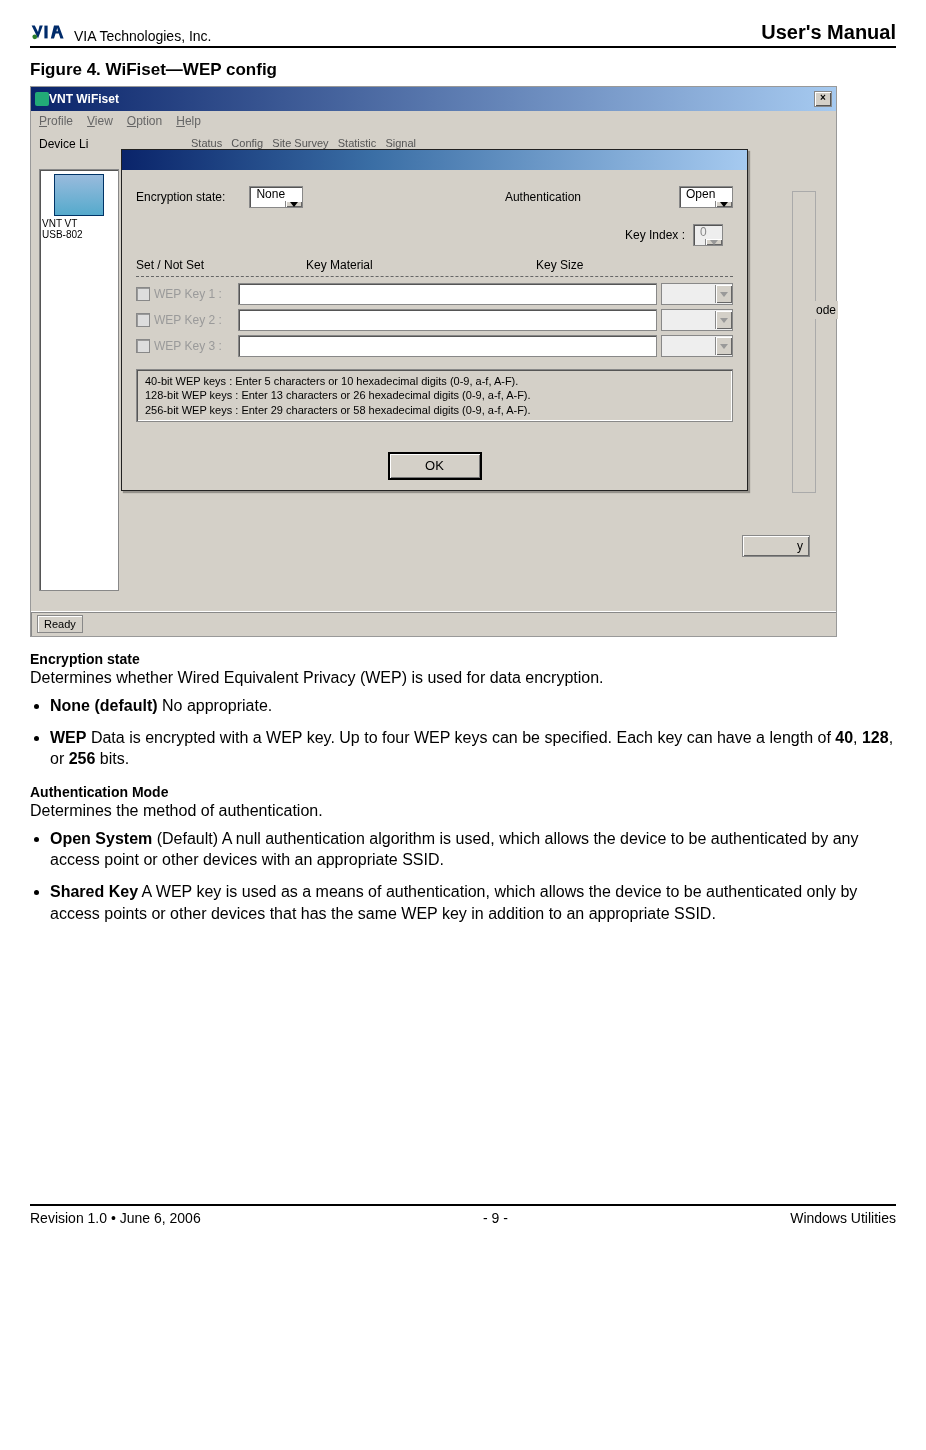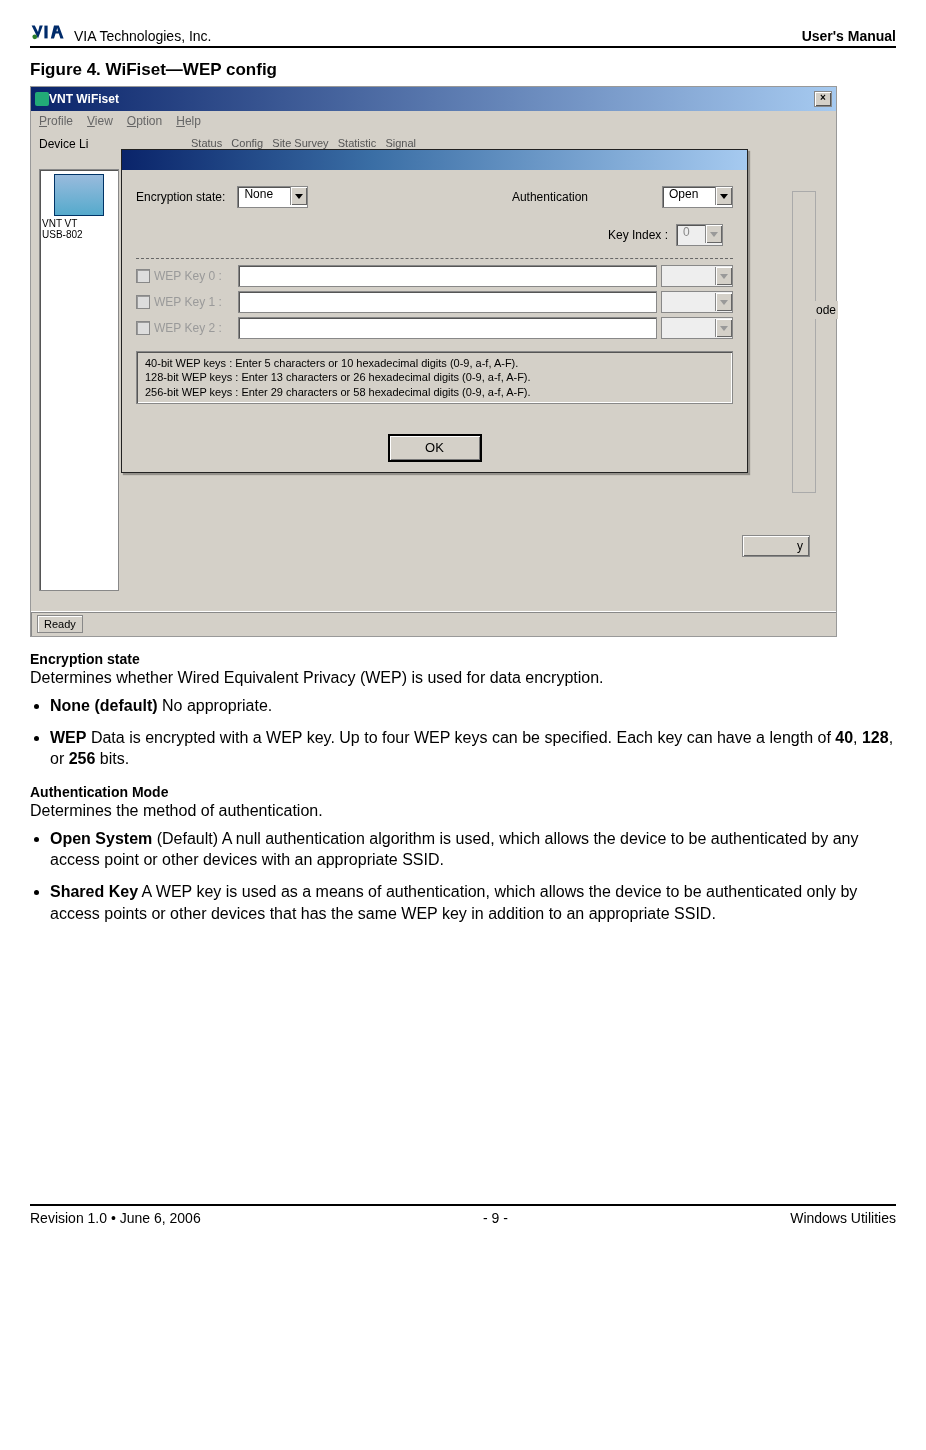--- a/index.html
+++ b/index.html
@@ -28,21 +28,21 @@
     width: 40px;
     height: 24px;
     display: flex;
     align-items: center;
   }
   .logo svg { width: 40px; height: 24px; }
   .company {
     font-size: 14px;
   }
   .header-right {
-    font-size: 14px;
+    font-size: 20px;
     font-weight: bold;
   }
   .fig-title {
     font-weight: bold;
     font-size: 17px;
     margin-bottom: 6px;
   }
   .screenshot-outer {
     border: 1px solid #999;
     width: 805px;
@@ -110,27 +110,28 @@
     box-shadow: 2px 2px 1px rgba(0,0,0,0.3);
   }
   .dlg-titlebar {
     height: 20px;
     background: linear-gradient(to right, #0a246a, #3a6ea5 40%, #a6caf0);
   }
   .dlg-body {
     padding: 16px 14px 10px 14px;
   }
   .row1 {
-    display: flex; align-items: center; gap: 12px; margin-bottom: 16px;
+    display: flex; align-items: center; gap: 24px; margin-bottom: 16px;
   }
   .label { font-size: 12px; color: #000; }
   .combo {
-    display: inline-flex; align-items: flex-start; background: #fff;
+    display: inline-flex; align-items: flex-end; background: #fff;
     border: 1px solid #888; box-shadow: inset 1px 1px #555;
     height: 20px;
+    flex-direction: column;
   }
   .combo.disabled { background: #eee; color: #888; }
   .combo-text { padding: 0 6px; min-width: 40px; font-size: 12px; }
   .combo-btn {
     width: 16px; height: 18px; background: #d4d0c8;
     border-left: 1px solid #888;
     box-shadow: inset 1px 1px #fff, inset -1px -1px #666;
     display: flex; align-items: center; justify-content: center;
   }
   .tri-down {
@@ -283,33 +284,27 @@
         </div>
         <div class="key-index-row">
           <span class="label">Key Index :</span>
           <span class="combo disabled">
             <span class="combo-text" style="min-width:16px;color:#888;">0</span>
             <span class="combo-btn">
                 <span class="tri-down disabled"></span>
               </span>
           </span>
         </div>
+        <div class="headers">
+          <span class="h1">Set / Not Set</span>
+          <span class="h2">Key Material</span>
+          <span class="h3">Key Size</span>
+        </div>
         <div class="dashed"></div>
 
-        <div class="key-row">
-          <span class="chk"></span>
-          <span class="key-label">WEP Key 0 :</span>
-          <span class="txt-input"></span>
-          <span class="size-combo">
-              <span style="flex:1"></span>
-              <span class="combo-btn">
-                <span class="tri-down disabled"></span>
-              </span>
-            </span>
-        </div>
         <div class="key-row">
           <span class="chk"></span>
           <span class="key-label">WEP Key 1 :</span>
           <span class="txt-input"></span>
           <span class="size-combo">
               <span style="flex:1"></span>
               <span class="combo-btn">
                 <span class="tri-down disabled"></span>
               </span>
             </span>
@@ -318,20 +313,31 @@
           <span class="chk"></span>
           <span class="key-label">WEP Key 2 :</span>
           <span class="txt-input"></span>
           <span class="size-combo">
               <span style="flex:1"></span>
               <span class="combo-btn">
                 <span class="tri-down disabled"></span>
               </span>
             </span>
         </div>
+        <div class="key-row">
+          <span class="chk"></span>
+          <span class="key-label">WEP Key 3 :</span>
+          <span class="txt-input"></span>
+          <span class="size-combo">
+              <span style="flex:1"></span>
+              <span class="combo-btn">
+                <span class="tri-down disabled"></span>
+              </span>
+            </span>
+        </div>
 
         <div class="hint-box">
           <div>  40-bit WEP keys : Enter 5 characters or  10 hexadecimal digits (0-9, a-f, A-F).</div>
           <div>128-bit WEP keys : Enter 13 characters or  26 hexadecimal digits (0-9, a-f, A-F).</div>
           <div>256-bit WEP keys : Enter 29 characters or  58 hexadecimal digits (0-9, a-f, A-F).</div>
         </div>
 
         <div class="ok-row">
           <div class="ok-btn">
               <span>OK</span>

